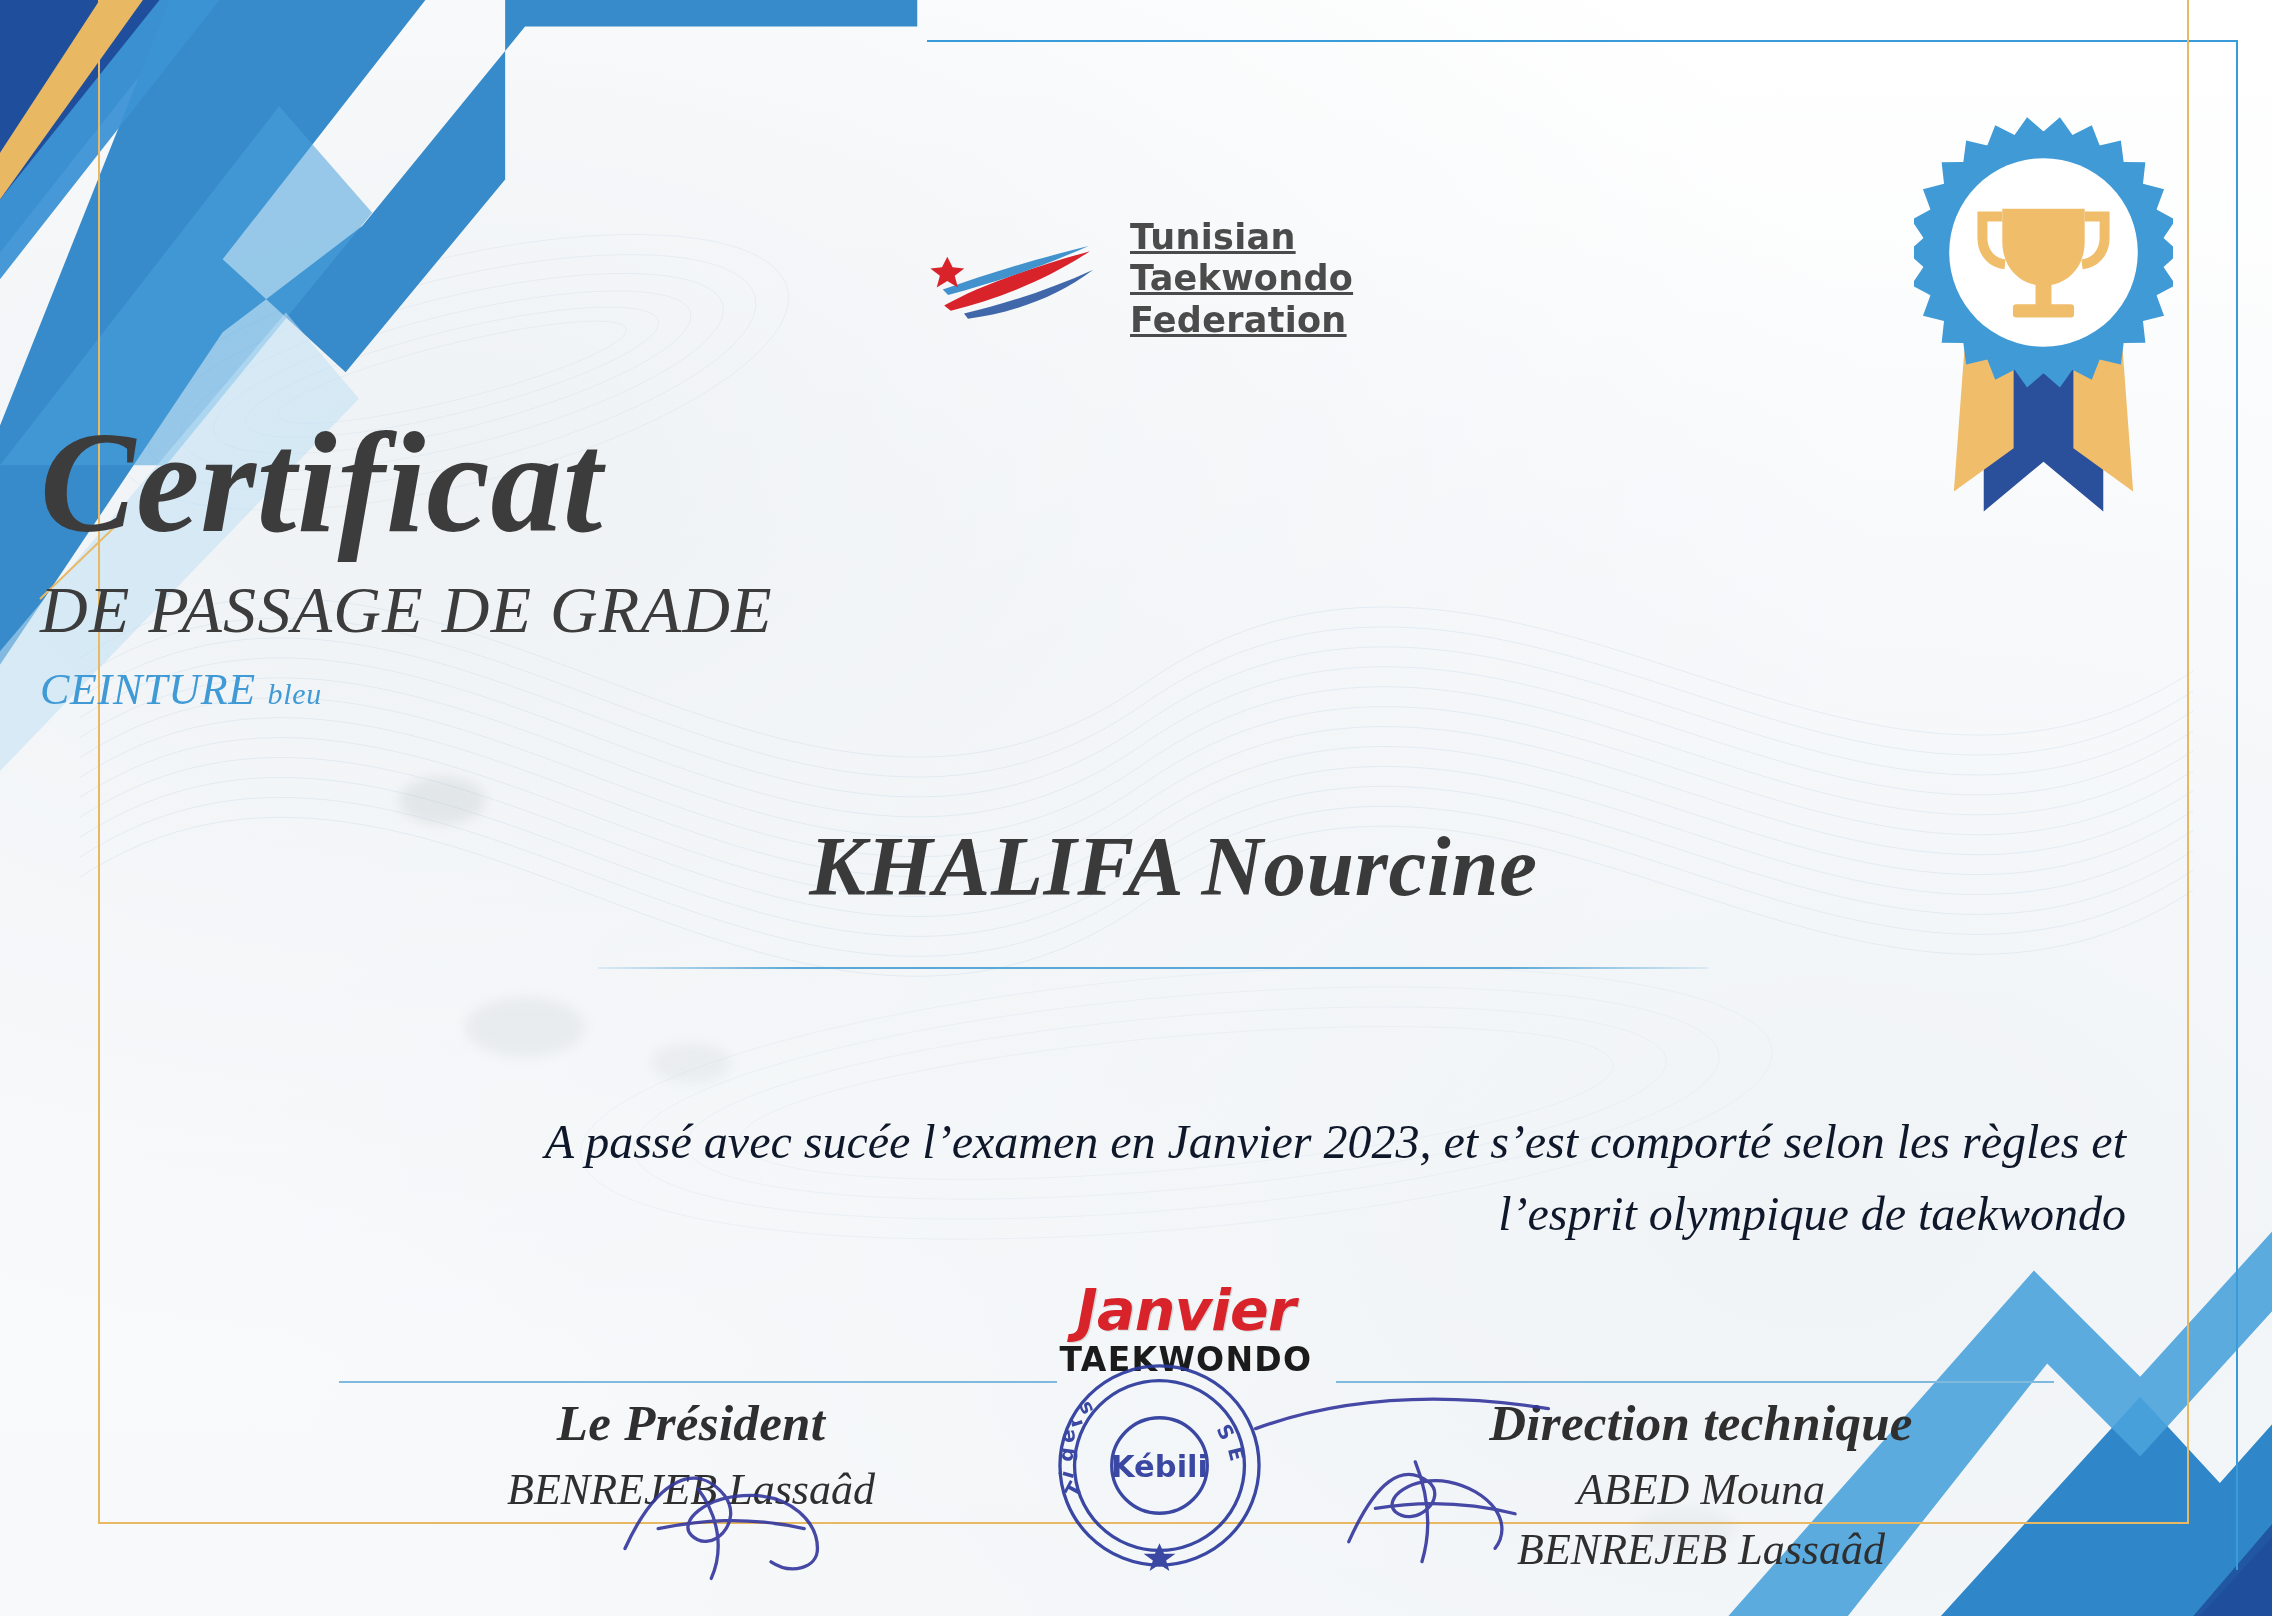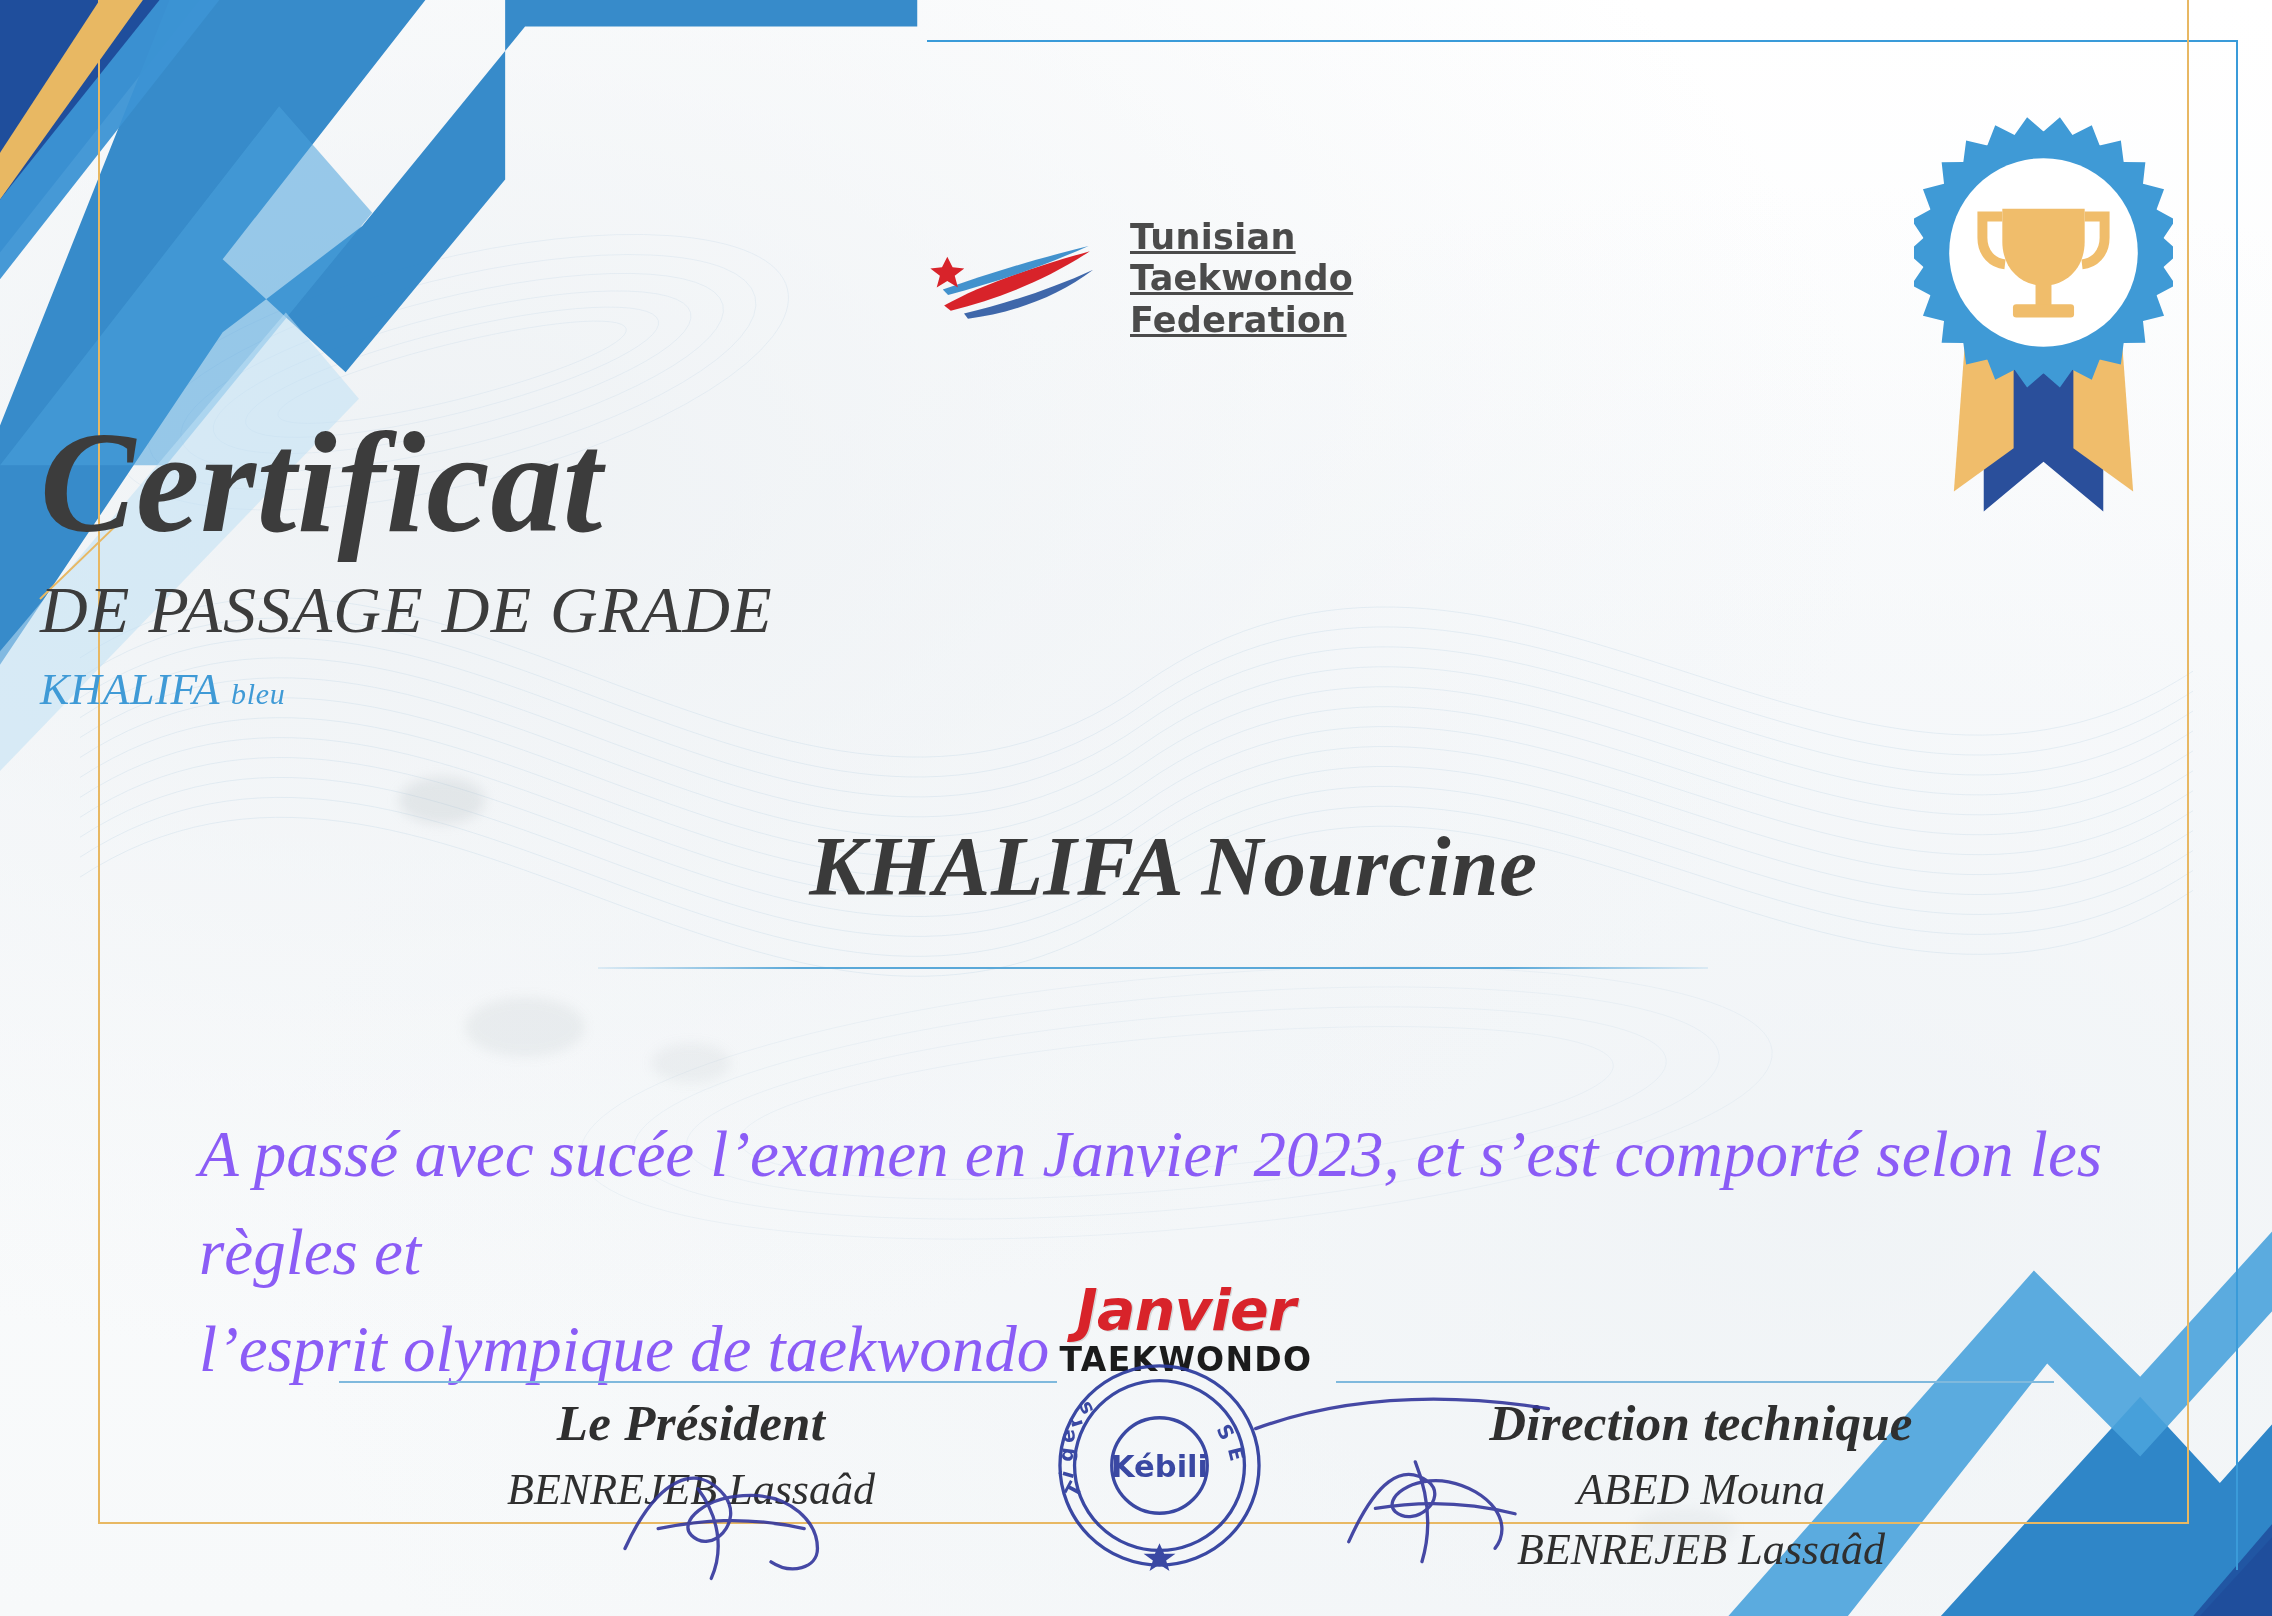--- a/index.html
+++ b/index.html
@@ -176,26 +176,26 @@
     height: 2px;
     background: linear-gradient(90deg, rgba(90,170,220,.15), #5aa8d8 18%, #5aa8d8 82%, rgba(90,170,220,.15));
   }
 
   
   .body-text {
     position: absolute;
     left: 199px;
     top: 1106px;
     width: 1927px;
-    text-align: left;
-    font-family: "Liberation Serif", serif;
-    font-style: italic;
-    font-size: 65px;
+    text-align: right;
+    font-family: "Liberation Serif", serif;
+    font-style: italic;
+    font-size: 48px;
     line-height: 1.5;
-    color: #8b5cf6;
+    color: #0f172a;
   }
 
   
   .club-logo {
     position: absolute;
     left: 1043px;
     top: 1282px;
     width: 286px;
     height: 133px;
     text-align: center;
@@ -384,21 +384,21 @@
 
     <g fill="#3f9ad6">
       <polygon points="195,12 216,48 258,30 262,74 305,72 291,114 331,128 303,162 336,190 298,214 320,253 277,262 285,305 242,297 233,340 195,318 157,340 148,297 105,305 113,262 70,253 92,214 54,190 87,162 59,128 99,114 85,72 128,74 132,30 174,48" opacity="0"></polygon>
     </g>
   </svg>
 
   <div class="title-block">
     <div class="cert-title">Certificat</div>
     <div class="cert-sub">DE PASSAGE DE GRADE</div>
     <div class="belt-line">
-      <span>KHALIFA</span>
+      <span>CEINTURE</span>
       <span class="belt-color">bleu</span>
     </div>
   </div>
 
   <div class="recipient">KHALIFA Nourcine</div>
   <div class="recipient-rule"></div>
 
   <div class="body-text">
     <div>A passé avec sucée l’examen en Janvier 2023, et s’est comporté selon les règles et</div>
     <div>l’esprit olympique de taekwondo</div>

